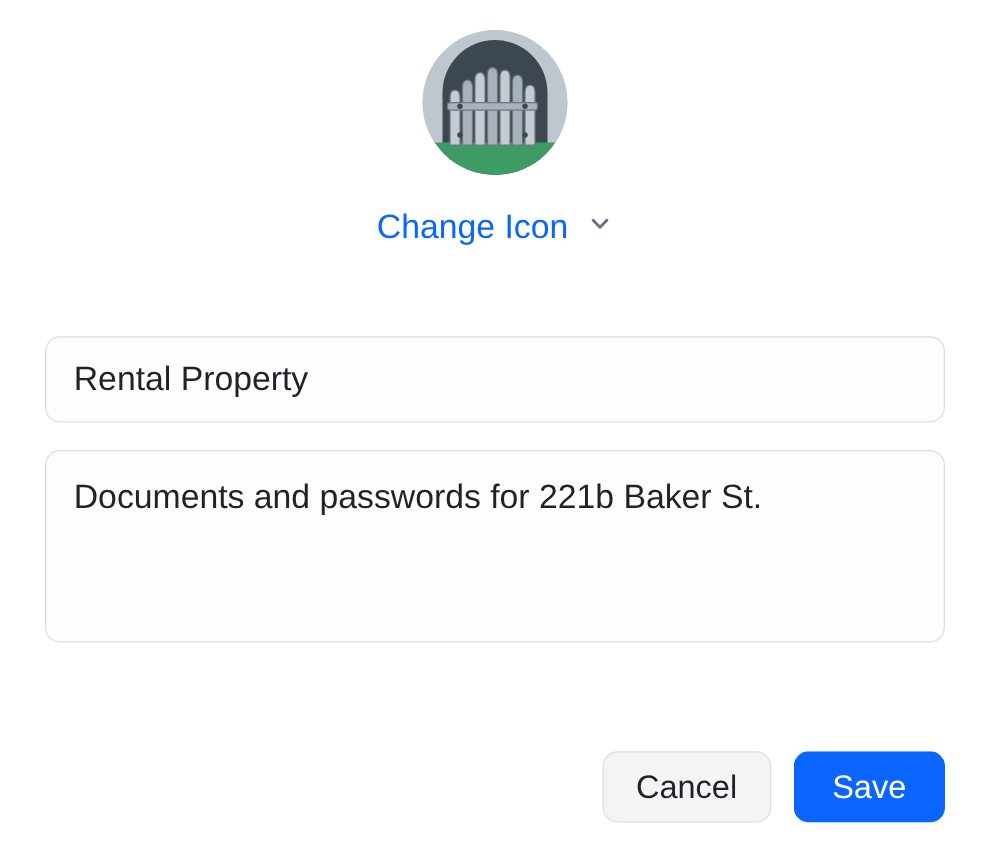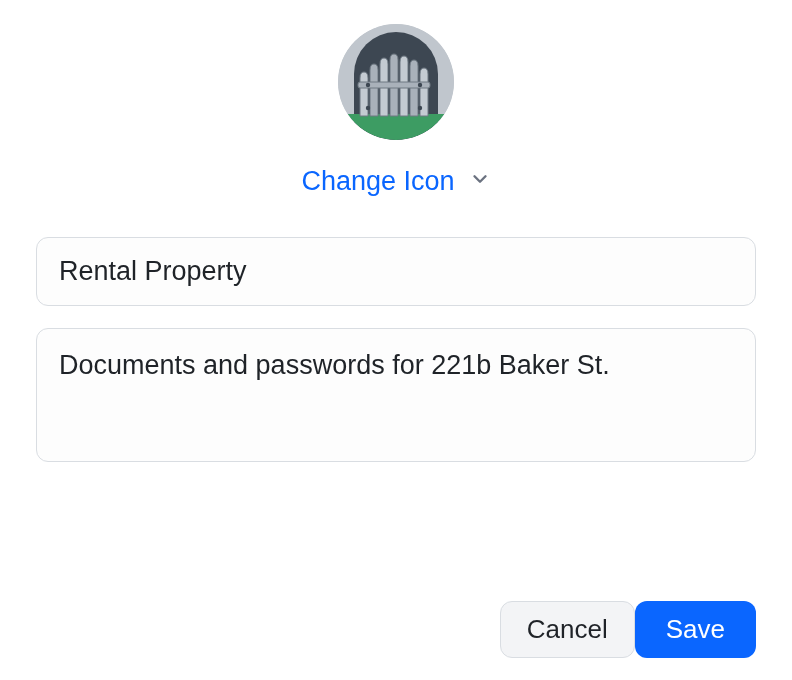--- a/index.html
+++ b/index.html
@@ -45,31 +45,32 @@
       width: 100%;
       border: 1px solid #d9dde2;
       border-radius: 12px;
       padding: 18px 22px;
       font-size: 27px;
       color: #1f2328;
       background: #fdfdfd;
       font-family: inherit;
     }
     .input::placeholder { color: #6b7280; }
-    .name-input { margin-bottom: 22px; }
+    .name-input { margin-bottom: 22px; margin-top: 32px; }
     .desc-input {
       resize: none;
-      height: 134px;
+      height: 154px;
       line-height: 1.35;
     }
     .button-row {
       position: absolute;
       right: 36px;
       bottom: 22px;
       display: flex;
+      gap: 18px;
       justify-content: space-between;
     }
     .btn {
       font-size: 26px;
       font-family: inherit;
       border-radius: 12px;
       padding: 12px 26px;
       cursor: pointer;
       border: 1px solid transparent;
     }

